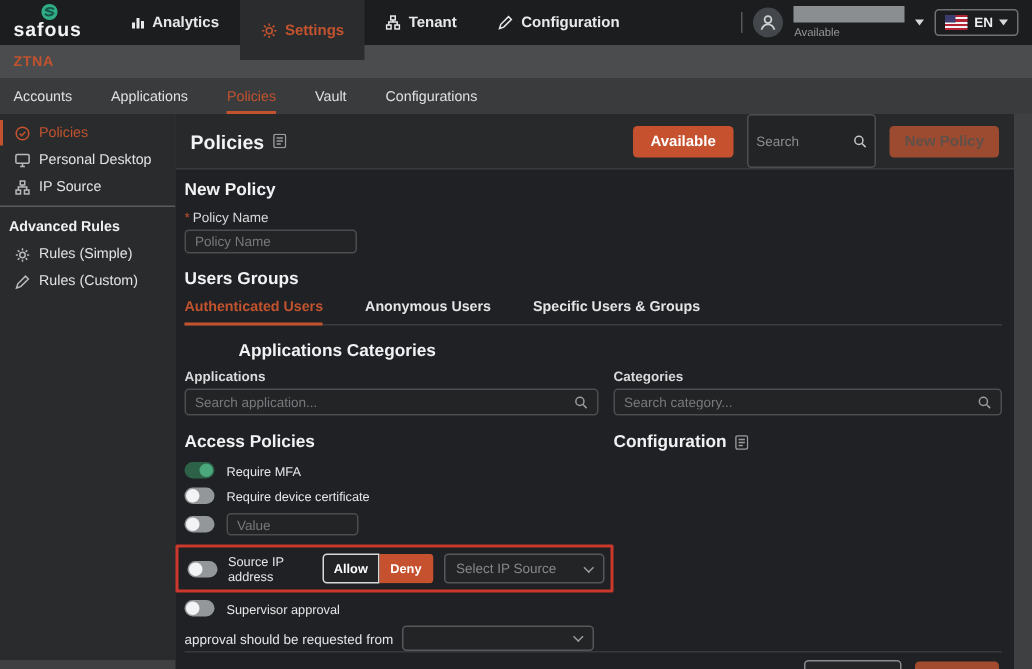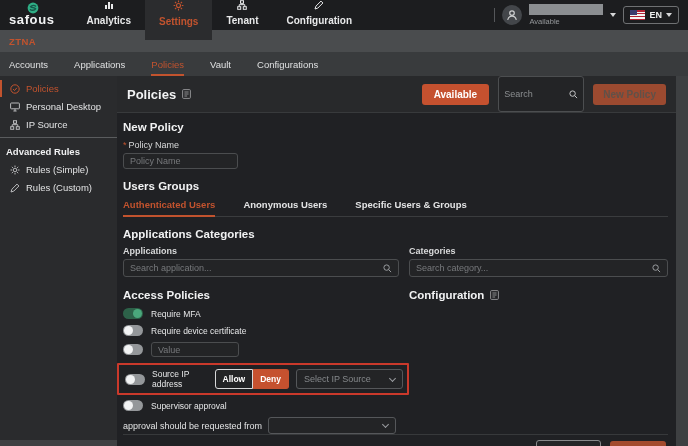--- a/index.html
+++ b/index.html
@@ -7,21 +7,21 @@
   .page { position:relative; width:688px; height:446px; background:#3e4042; overflow:hidden;
           display:flex; flex-direction:column; }
 
   
   .topnav { height:30px; background:#1c1d1f; display:flex; align-items:flex-start; position:relative; z-index:3; }
   .logo { height:30px; display:flex; align-items:flex-end; padding:0 0 3px 9px; position:relative; cursor:pointer; }
   .logo .brand { color:#f2f3f4; font-size:13px; font-weight:bold; letter-spacing:.6px; }
   .logo svg.swirl { position:absolute; top:2px; left:27px; }
   .nav { display:flex; margin-left:18px; }
   .nav-item { height:30px; display:flex; align-items:center; gap:5px; padding:0 14px;
-              font-size:10px; font-weight:bold; color:#e8e9ea; cursor:pointer;flex-direction:column; }
+              font-size:10px; font-weight:bold; color:#e8e9ea; cursor:pointer; }
   .nav-item.active { height:40px; background:#2b2c2e; color:#c2532e; }
   .nav-item svg { flex:none; }
   .nav-right { margin-left:auto; height:30px; display:flex; align-items:center; gap:7px; padding-right:9px; }
   .vdiv { width:1px; height:14px; background:#55575a; }
   .avatar { width:20px; height:20px; border-radius:50%; background:#43464a; display:flex;
             align-items:center; justify-content:center; cursor:pointer; }
   .userblock { display:flex; flex-direction:column; gap:2px; cursor:pointer; }
   .user-rect { width:74px; height:11px; background:#8b8e91; }
   .user-status { font-size:7.5px; color:#96999c; }
   .caret { width:0; height:0; border-left:3.5px solid transparent; border-right:3.5px solid transparent;
@@ -82,21 +82,21 @@
 
   .pn-label { margin:7px 0 3px 0; }
   .pn-input { width:115px; height:16px; }
 
   .ug-title { margin-top:11px; }
   .ug-tabs { display:flex; gap:28px; border-bottom:1px solid #3a3c3e; margin-top:7px; }
   .ug-tab { font-size:9.5px; font-weight:bold; color:#e3e4e5; padding-bottom:5px; cursor:pointer;
             border-bottom:2px solid transparent; margin-bottom:-1px; }
   .ug-tab.active { color:#c2532e; border-bottom-color:#c2532e; }
 
-  .ac-title { margin-top:11px; }
+  .ac-title { margin-top:11px;margin-left:36px; }
   .two-col { display:grid; grid-template-columns:276px 1fr; column-gap:10px; }
   .col-label { margin:6px 0 3px 0; font-weight:bold; }
   .search-field { height:18px; background:#232426; border:1px solid #4b4d4f; border-radius:3px;
                   display:flex; align-items:center; padding:0 6px; }
   .search-field input { flex:1; min-width:0; background:transparent; border:none; outline:none;
                         font-size:9px; color:#d0d1d2; font-family:inherit; }
   .search-field input::placeholder { color:#77797c; }
 
   .ap-grid { margin-top:12px; }
   .ap-row { display:flex; align-items:center; gap:8px; margin-bottom:6px; font-size:8.5px; color:#e6e7e8; }

